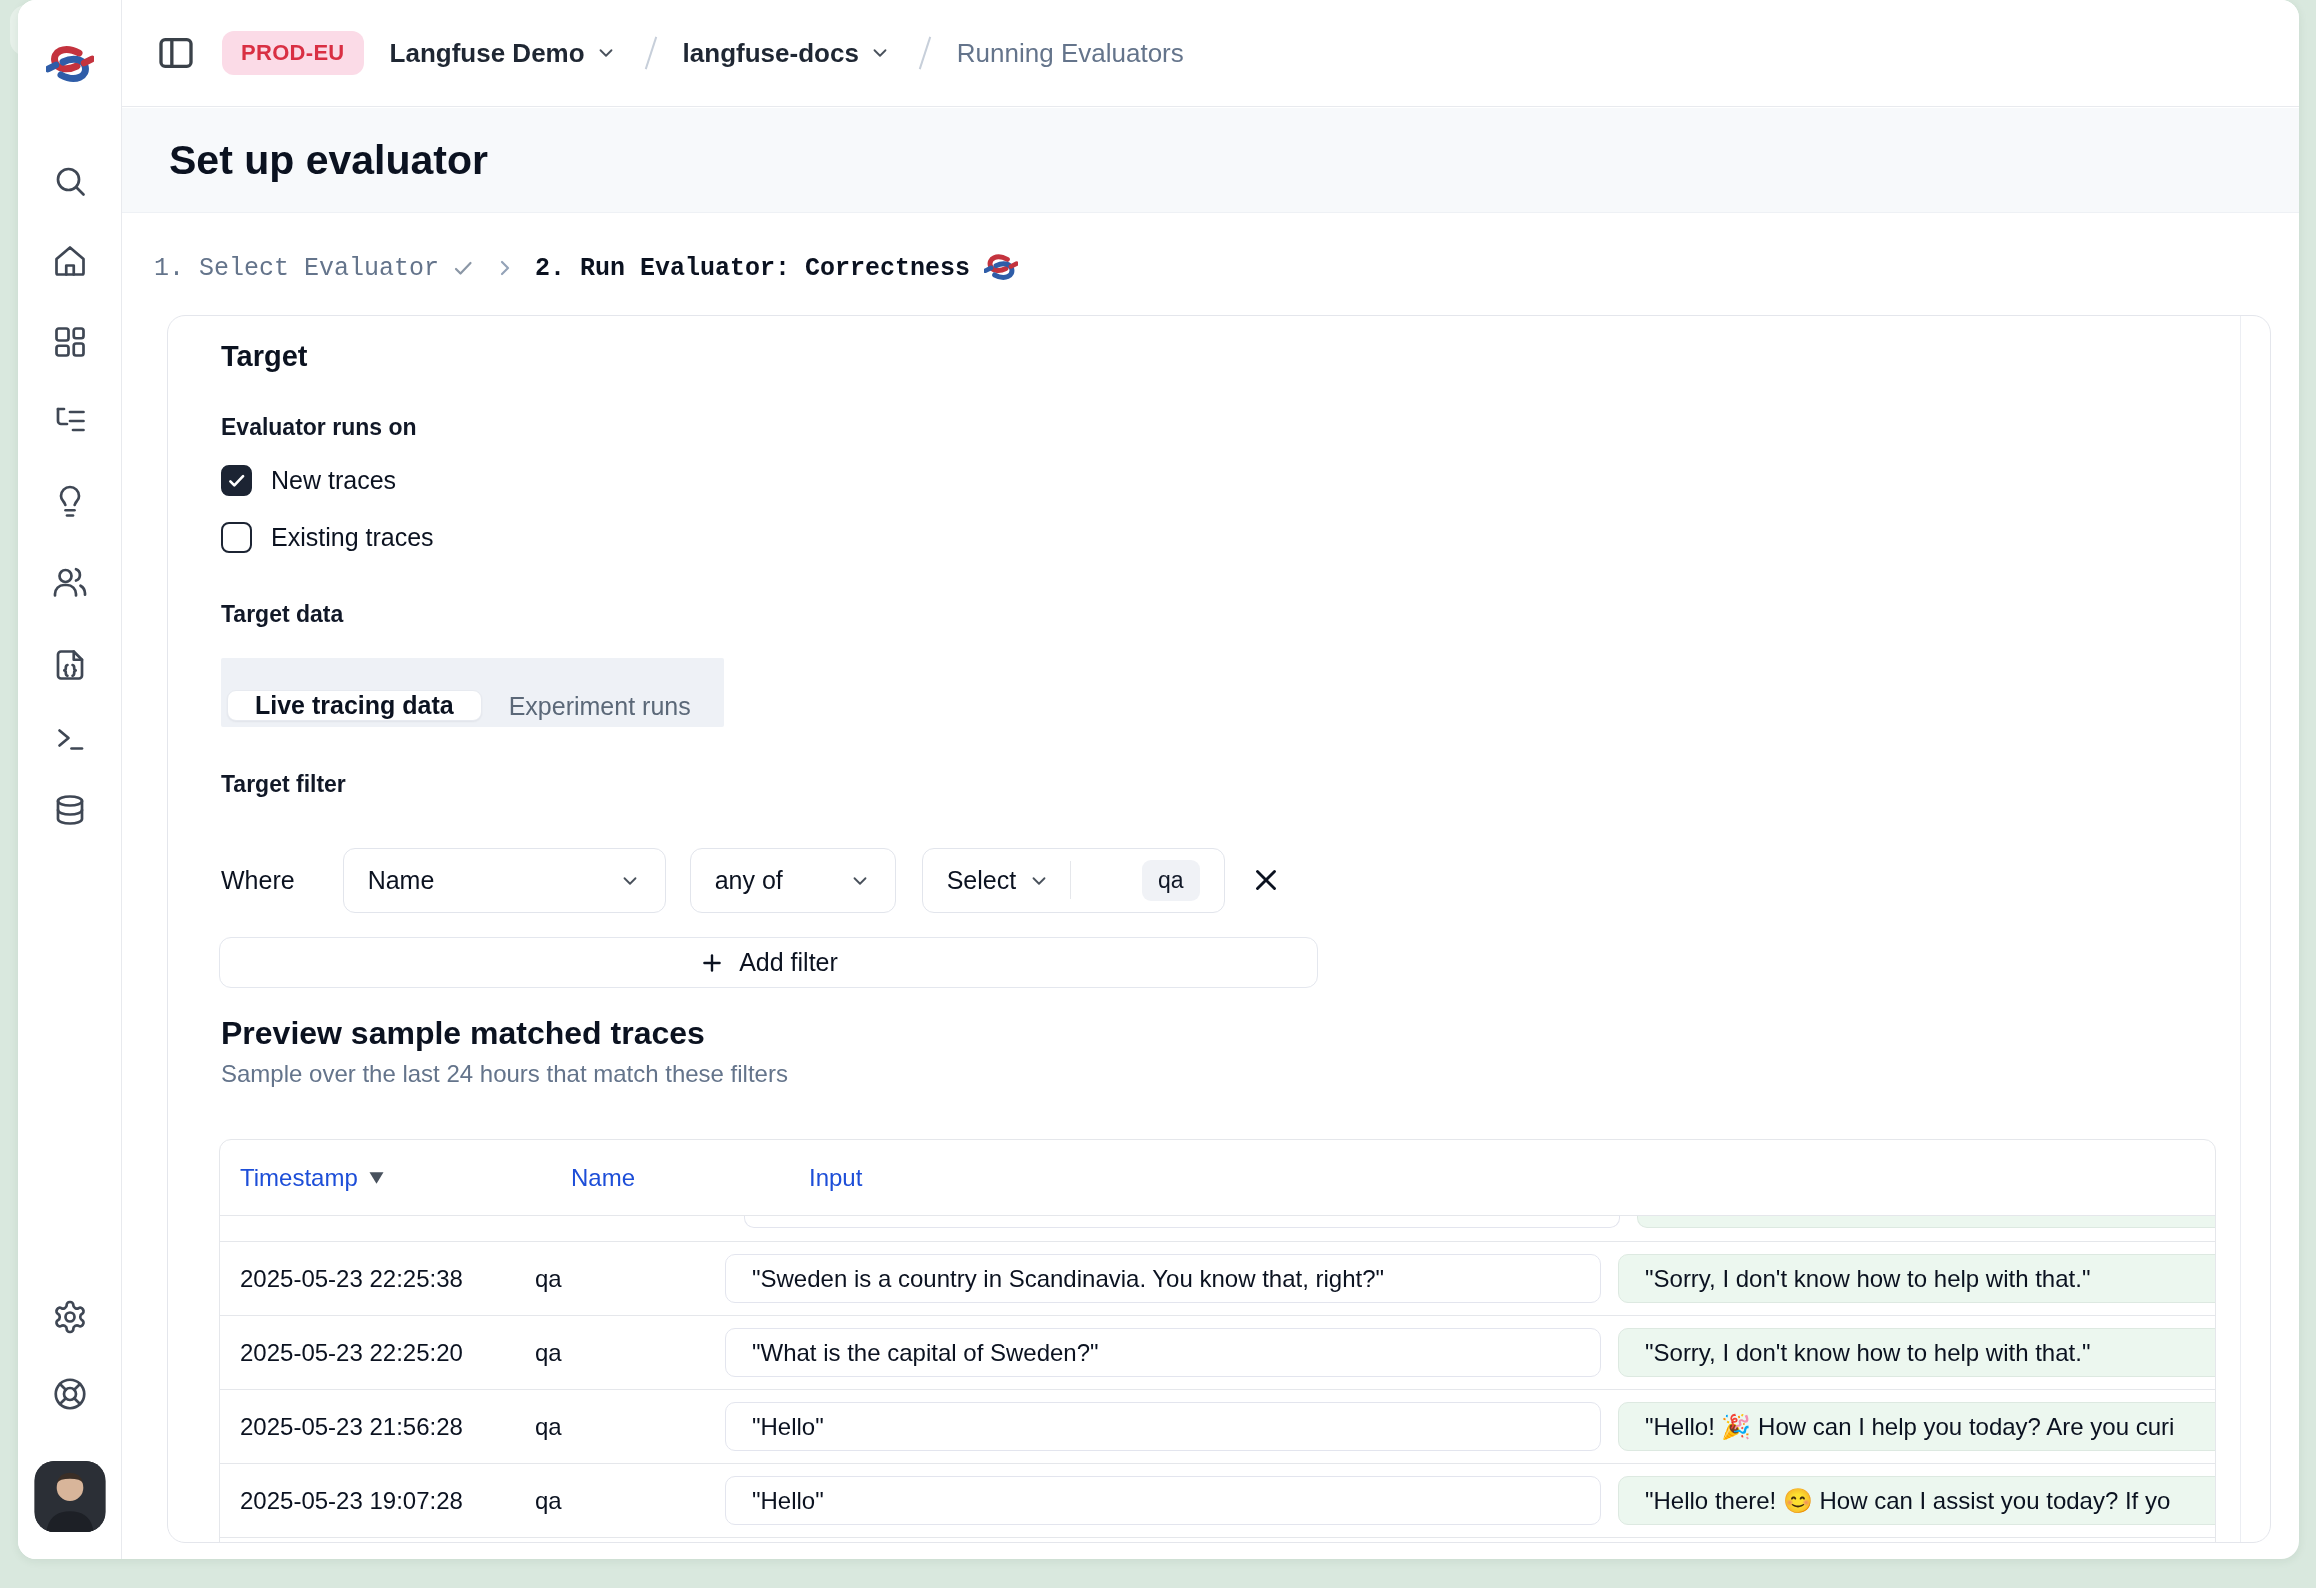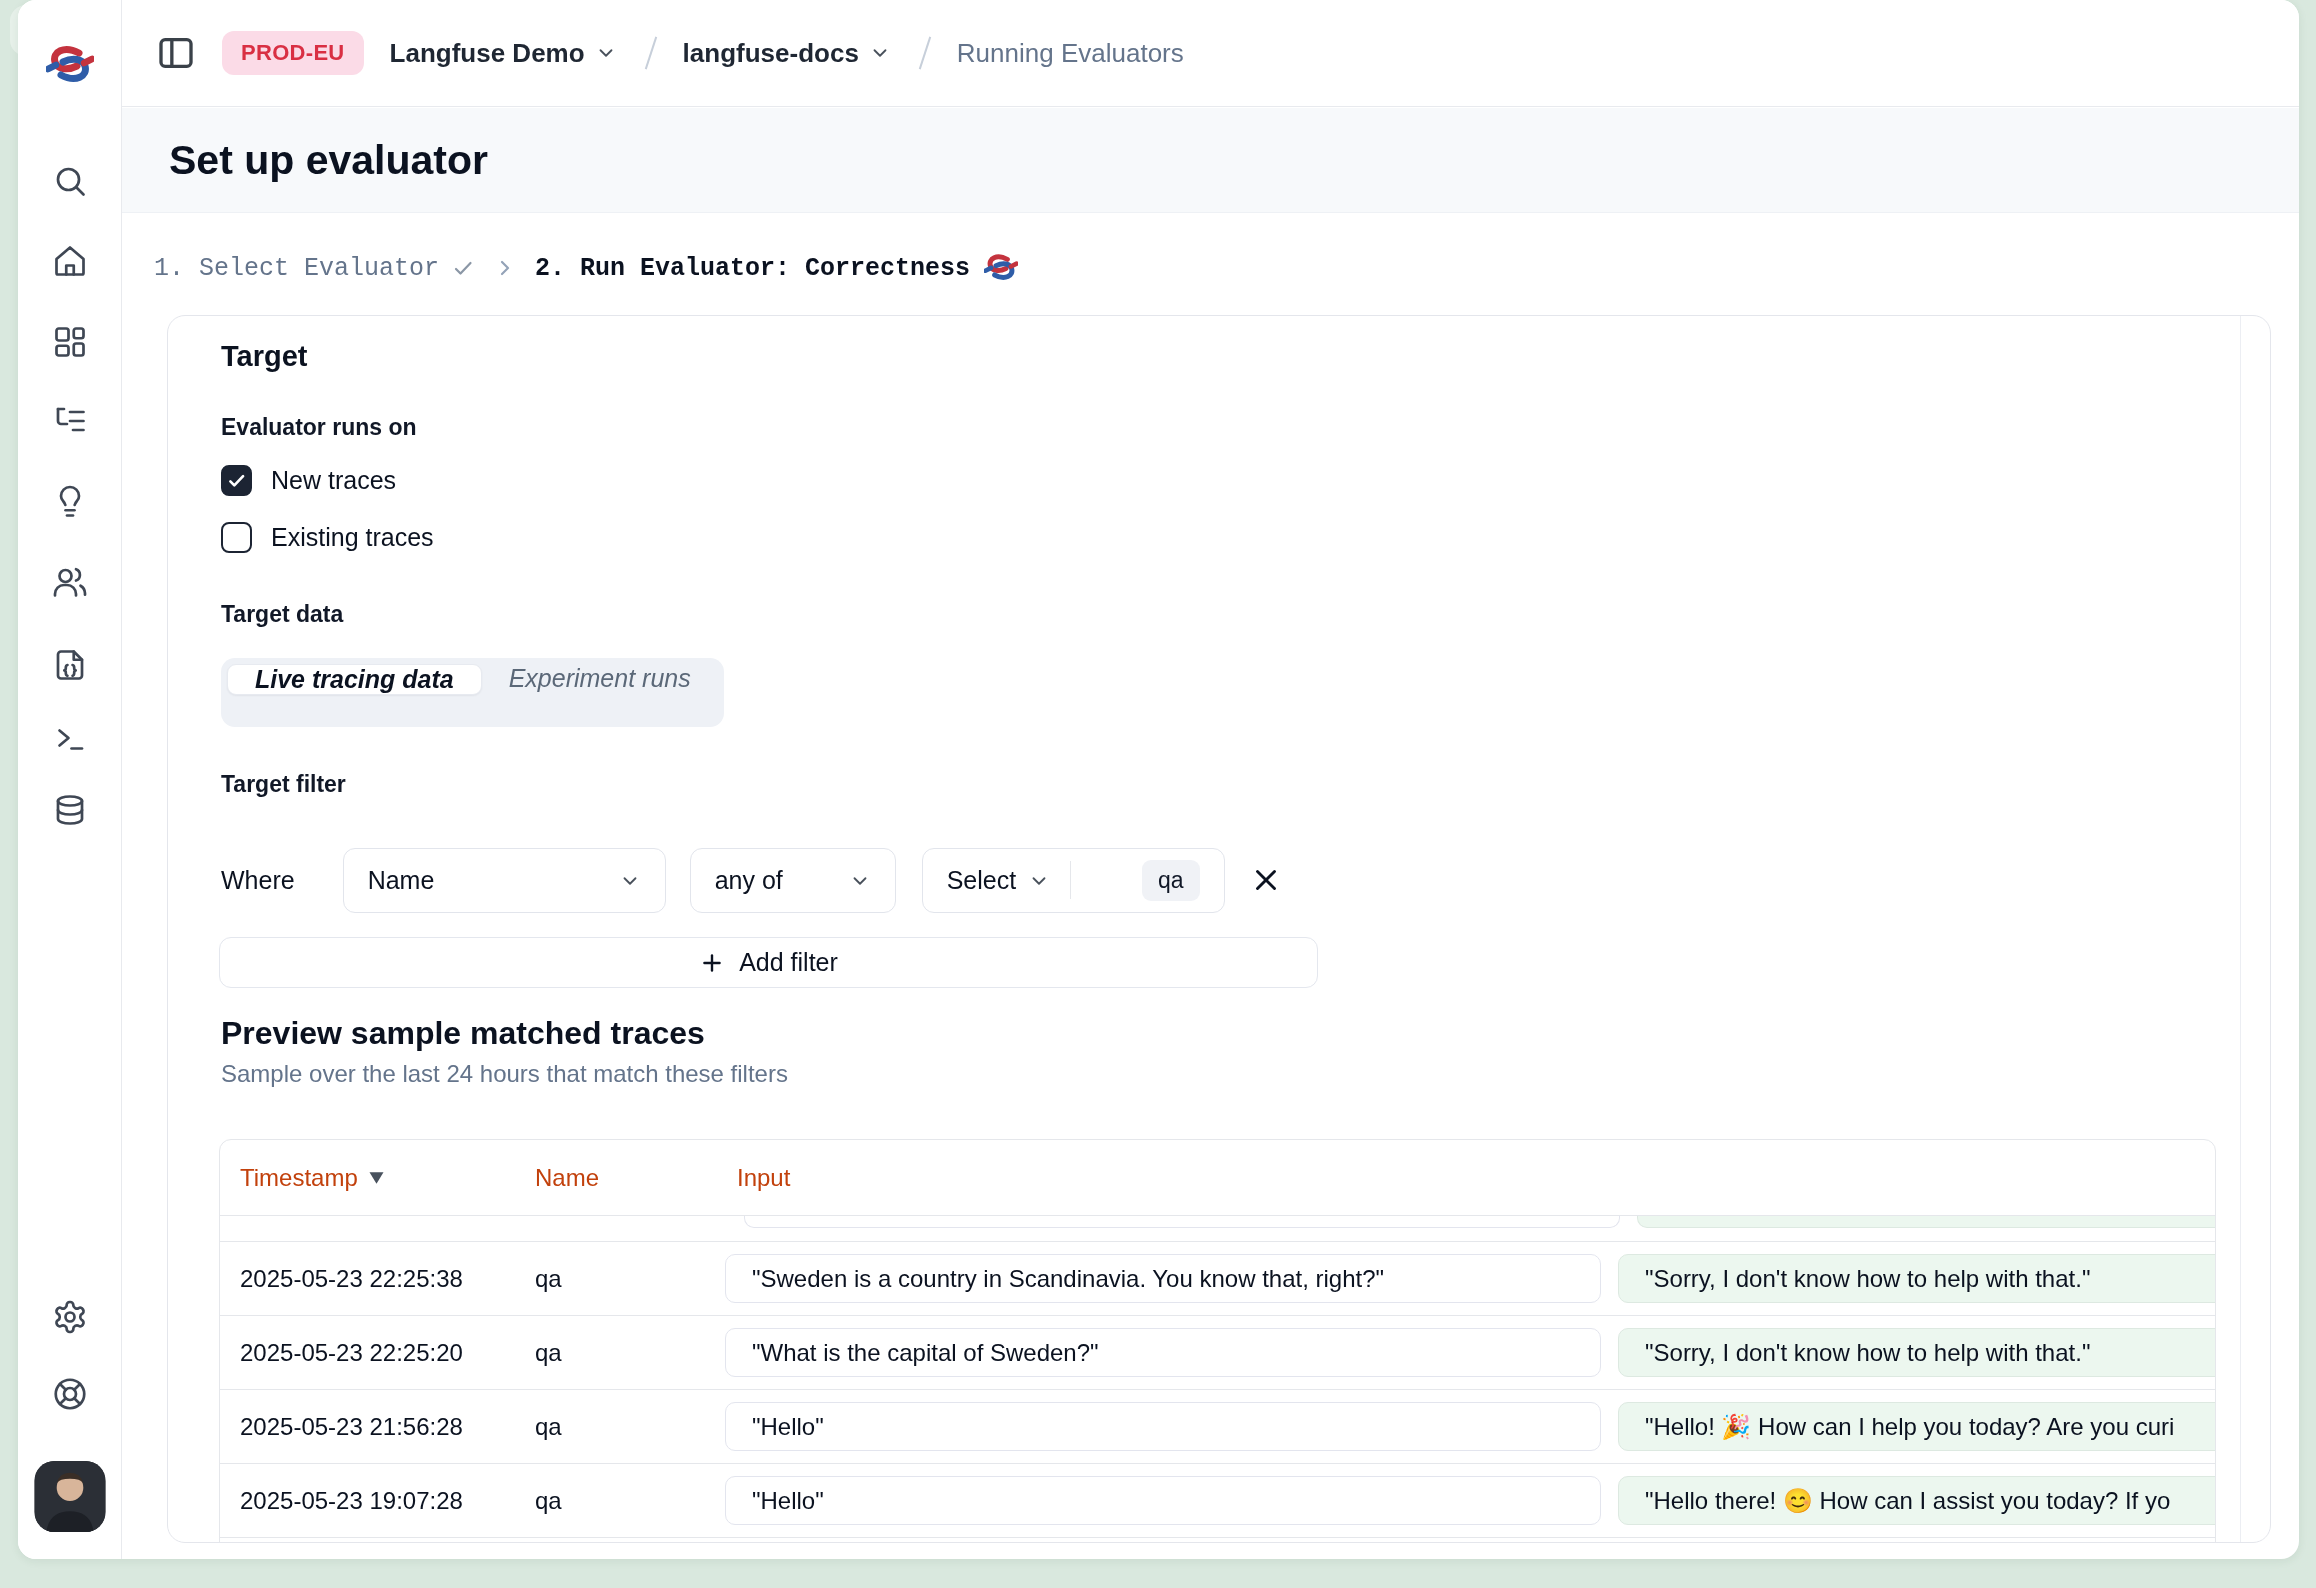--- a/index.html
+++ b/index.html
@@ -77,21 +77,21 @@
   .lbl-data { top:285px; }
   .lbl-filter { top:455px; }
 
   .cb-row { position:absolute; left:53px; height:38px; display:flex; align-items:center; gap:19px; cursor:pointer; }
   .cb-row1 { top:145px; } .cb-row2 { top:202px; }
   .cb { width:31px; height:31px; border-radius:8px; border:2px solid #1c2433; background:#fff; display:flex; align-items:center; justify-content:center; }
   .cb.checked { background:#1c2433; border-color:#1c2433; }
   .cb svg { width:21px; height:21px; color:#fff; }
   .cb-label { font-size:25px; font-weight:500; color:#0b1220; }
 
-  .segmented { position:absolute; left:53px; top:342px; height:69px; background:#eef1f6; border-radius:14px; padding:6px; display:inline-flex; align-items:flex-start;font-style:italic; }
+  .segmented { position:absolute; left:53px; top:342px; height:69px; background:#eef1f6; border-radius:2px; padding:6px; display:inline-flex; align-items:flex-end; }
   .seg { display:flex; align-items:center; padding:0 27px; font-size:25px; border-radius:9px; cursor:pointer; white-space:nowrap; }
   .seg.sel { background:#fff; font-weight:700; color:#0b1220; border:1px solid #e7eaf0; box-shadow:0 1px 2px rgba(16,24,40,.06); }
   .seg.plain { color:#5b6878; font-weight:500; }
 
   .filter-row { position:absolute; left:53px; top:526px; height:76px; display:flex; align-items:center; }
   .where { font-size:25px; color:#0b1220; margin-right:48px; }
   .dd {
     height:65px; background:#fff; border:1px solid #e2e5ec; border-radius:12px;
     display:flex; align-items:center; padding:0 24px; font-size:25px; color:#0b1220; cursor:pointer;
   }
@@ -114,21 +114,21 @@
   .add-filter svg { width:26px; height:26px; }
 
   .prev-h { position:absolute; left:53px; top:699px; font-size:32px; font-weight:700; color:#0b1220; }
   .prev-sub { position:absolute; left:53px; top:744px; font-size:24px; color:#64748b; }
 
   
   .tablewrap {
     position:absolute; left:51px; top:823px; width:1997px; height:405px;
     border:1px solid #e5e7eb; border-radius:12px 12px 0 0; overflow:hidden; background:#fff;
   }
-  .thead { height:76px; display:flex; align-items:center; border-bottom:1px solid #e5e7eb; color:#c2410c; font-size:24px; }
+  .thead { height:76px; display:flex; align-items:center; border-bottom:1px solid #e5e7eb; color:#1d4ed8; font-size:24px;gap:36px; }
   .col-ts { flex:0 0 315px; padding-left:20px; display:flex; align-items:center; gap:10px; }
   .col-name { flex:0 0 190px; }
   .col-input { flex:0 0 893px; }
   .thead .col-input { padding-left:12px; }
   .col-output { flex:1; }
   .sort-tri { width:17px; height:14px; color:#49525e; }
 
   .partialrow { height:26px; border-bottom:1px solid #e5e7eb; position:relative; overflow:hidden; }
   .frag { position:absolute; top:-2px; height:14px; border:1px solid #e3e5ee; border-top:none; border-radius:0 0 10px 10px; background:#fff; }
   .frag-in { left:524px; width:876px; }

